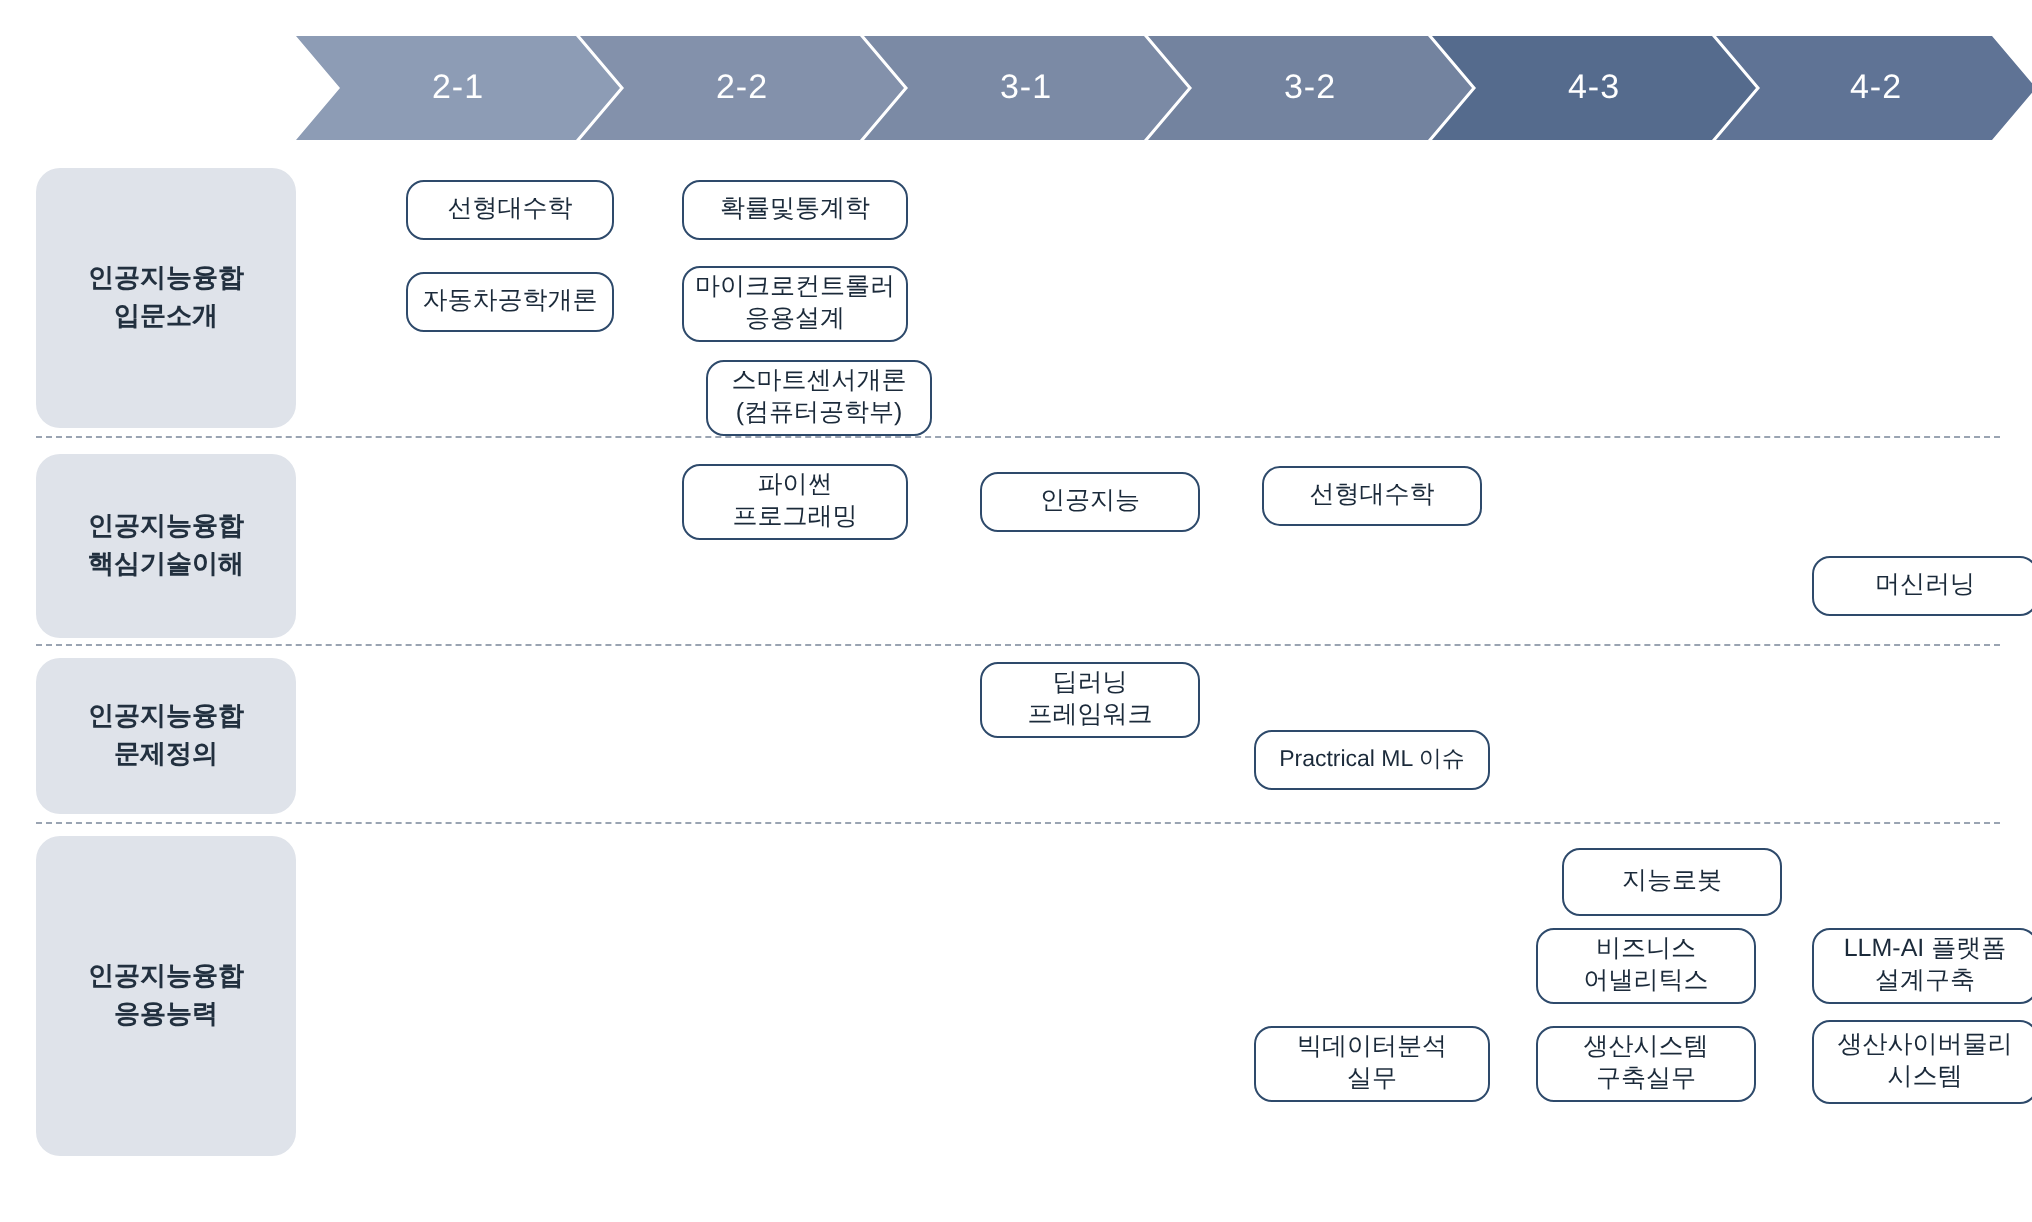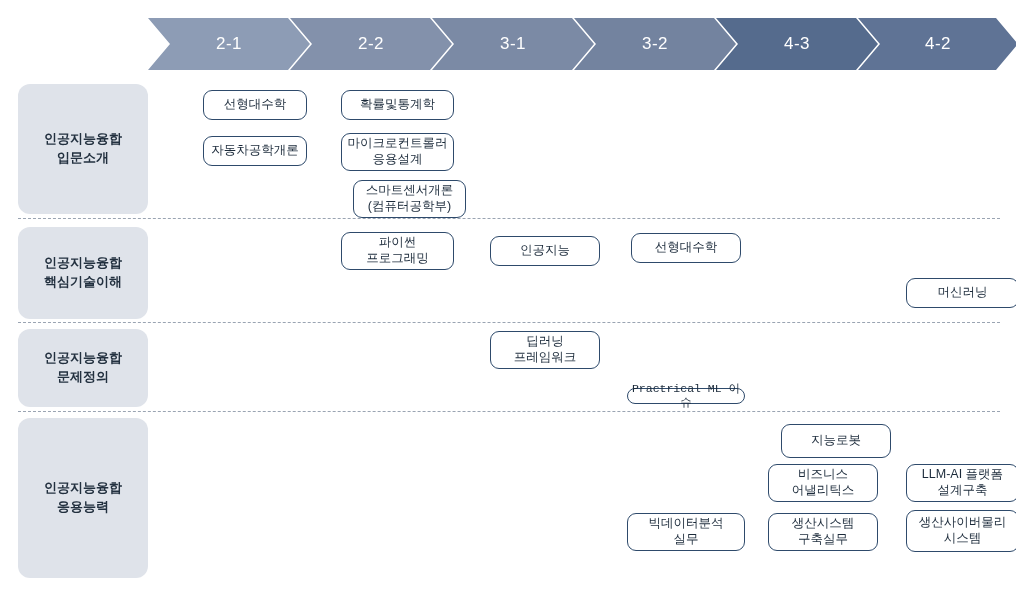--- a/index.html
+++ b/index.html
@@ -104,21 +104,21 @@
 응용설계</div>
     <div class="course" style="left: 318px; top: 180px; width: 113px; height: 38px;">스마트센서개론
 (컴퓨터공학부)</div>
     <div class="course" style="left: 306px; top: 232px; width: 113px; height: 38px;">파이썬
 프로그래밍</div>
     <div class="course" style="left: 455px; top: 236px; width: 110px; height: 30px;">인공지능</div>
     <div class="course" style="left: 596px; top: 233px; width: 110px; height: 30px;">선형대수학</div>
     <div class="course" style="left: 871px; top: 278px; width: 113px; height: 30px;">머신러닝</div>
     <div class="course" style="left: 455px; top: 331px; width: 110px; height: 38px;">딥러닝
 프레임워크</div>
-    <div class="course small" style="left: 592px; top: 388px; width: 118px; height: 16px; font-family: Liberation Mono, monospace;">Practrical ML 이슈</div>
+    <div class="course small" style="left: 592px; top: 365px; width: 118px; height: 30px;">Practrical ML 이슈</div>
     <div class="course" style="left: 746px; top: 424px; width: 110px; height: 34px;">지능로봇</div>
     <div class="course" style="left: 733px; top: 464px; width: 110px; height: 38px;">비즈니스
 어낼리틱스</div>
     <div class="course" style="left: 871px; top: 464px; width: 113px; height: 38px;">LLM-AI 플랫폼
 설계구축</div>
     <div class="course" style="left: 592px; top: 513px; width: 118px; height: 38px;">빅데이터분석
 실무</div>
     <div class="course" style="left: 733px; top: 513px; width: 110px; height: 38px;">생산시스템
 구축실무</div>
     <div class="course" style="left: 871px; top: 510px; width: 113px; height: 42px;">생산사이버물리

